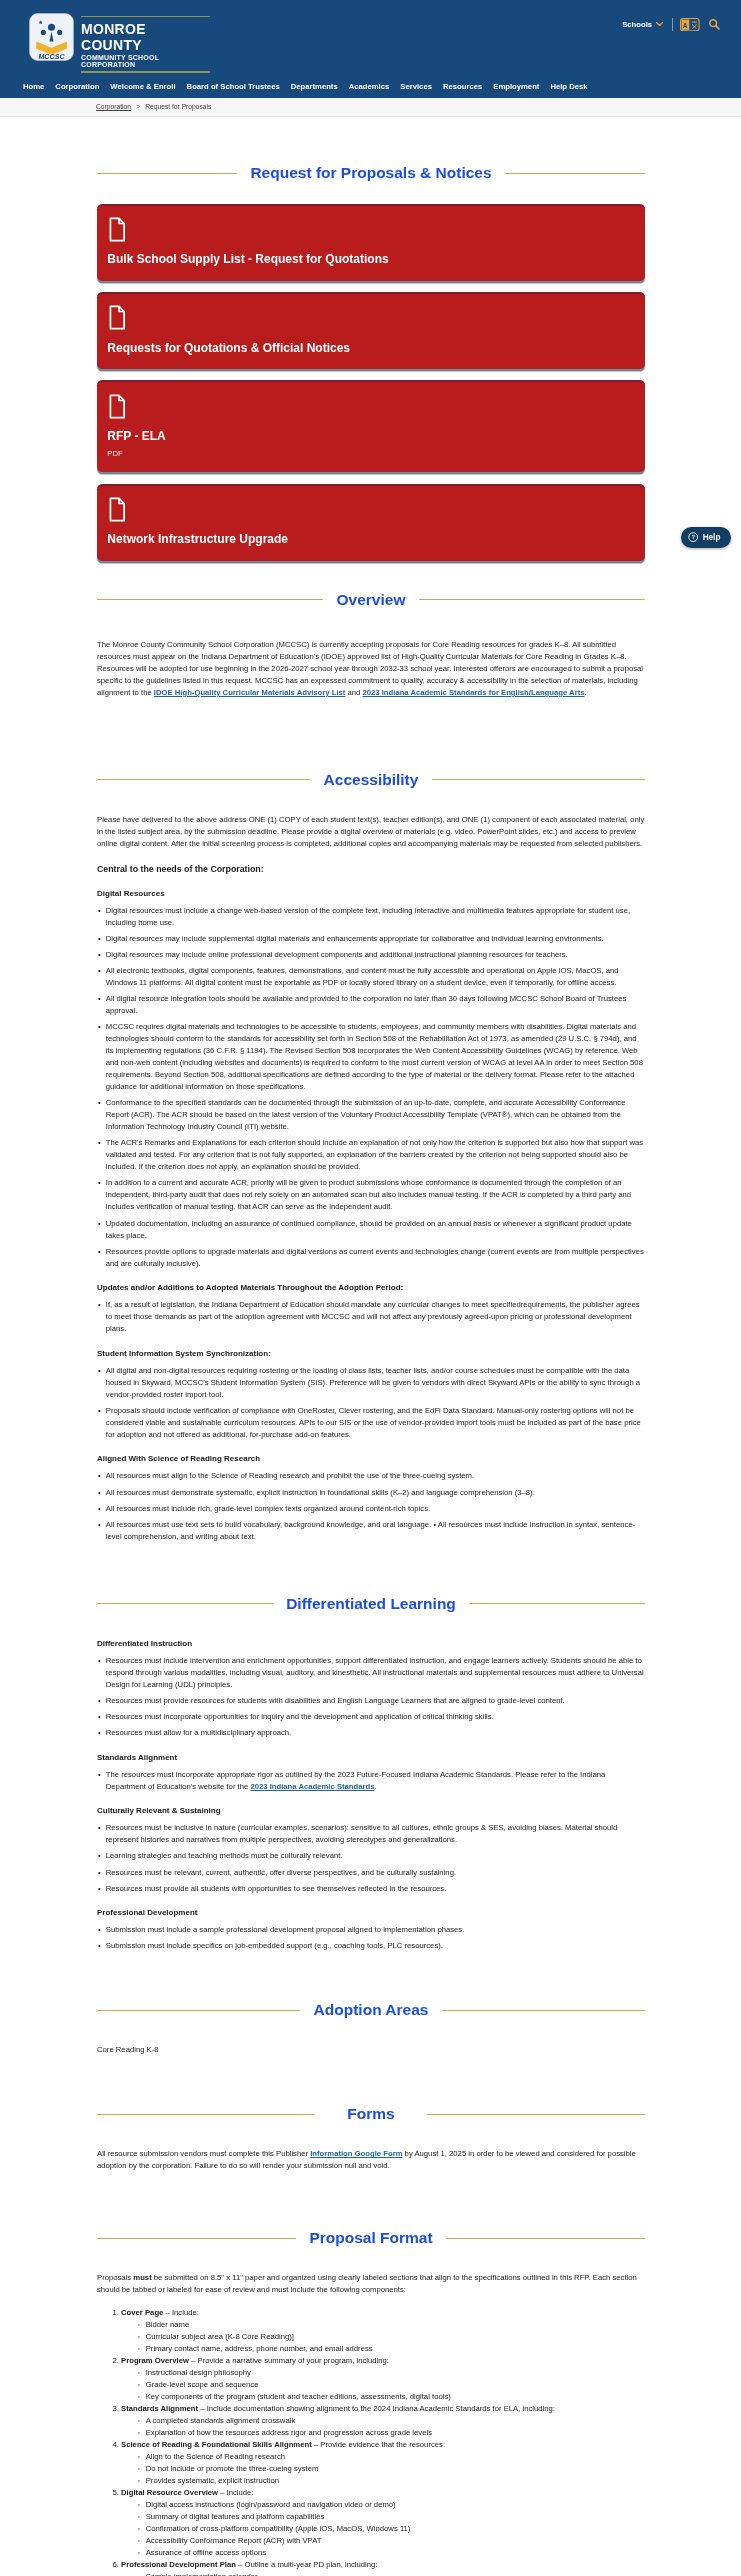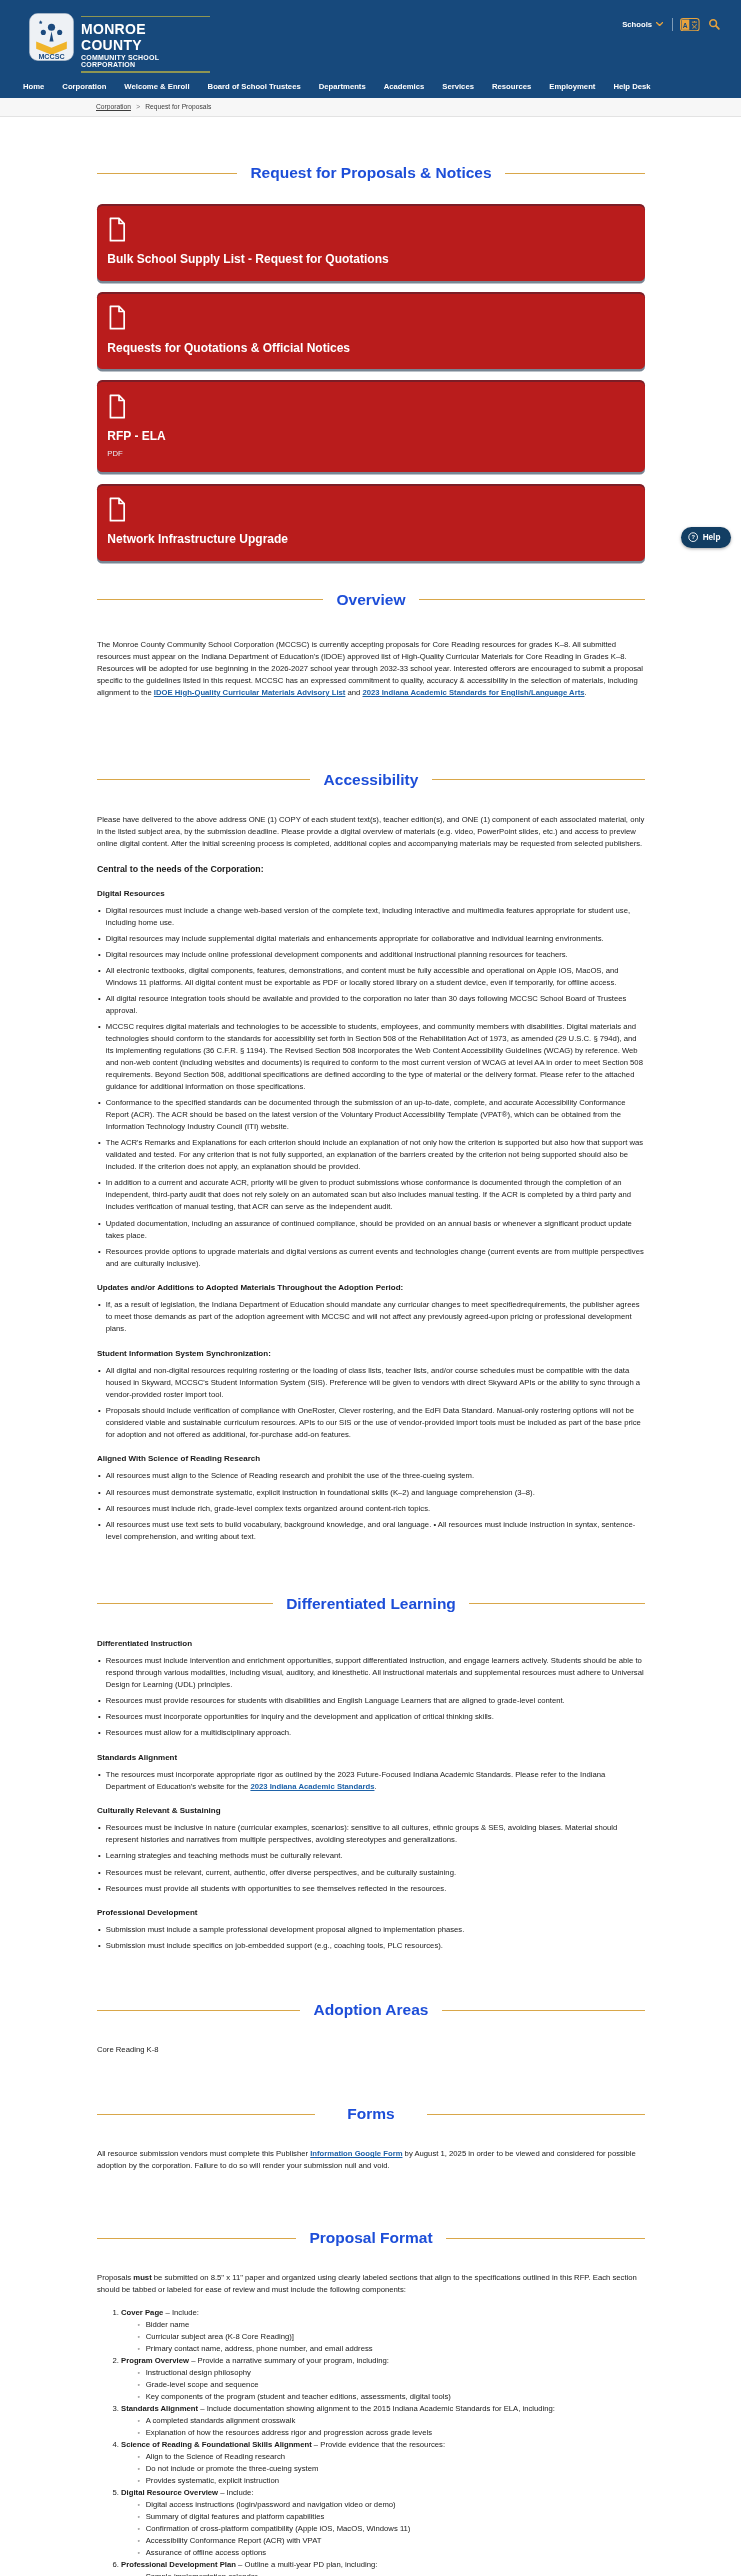--- a/index.html
+++ b/index.html
@@ -3,31 +3,31 @@
 <meta charset="utf-8">
 <title>Request for Proposals</title>
 <style>
   * { box-sizing: border-box; }
   html,body { margin:0; padding:0; background:#fff; }
   body { width:742px; font-family:"Liberation Sans", sans-serif; color:#1a1a1a; position:relative; }
   .page { width:742px; position:relative; }
 
   
   .header-top { background:#17497c; height:76px; position:relative; }
-  .logo-box { position:absolute; left:29px; top:13.4px; width:59px; height:48px; }
+  .logo-box { position:absolute; left:29px; top:13.4px; width:59px; height:48px;font-style:italic; }
   .logo-box svg { display:block; }
   .logo-text { position:absolute; left:81px; top:15.5px; width:129px; }
   .logo-rule { height:1.5px; background:#8e9552; width:129px; }
   .logo-line1 { color:#fff; font-size:14px; font-weight:bold; letter-spacing:0.3px; margin:3.6px 0 1px; }
   .logo-line2 { color:#fff; font-size:7px; font-weight:bold; letter-spacing:0.2px; margin:0 0 3.6px; }
   .top-controls { position:absolute; right:21.6px; top:17.5px; display:flex; align-items:center; gap:8.2px; }
   .schools { color:#fff; font-size:7.7px; font-weight:bold; display:flex; align-items:center; gap:4.1px; cursor:pointer; }
   .tc-divider { width:0.5px; height:13.4px; background:rgba(255,255,255,.45); }
   .main-nav { background:#17497c; height:21.6px; padding:0 23px; }
-  .main-nav ul { list-style:none; margin:0; padding:0; display:flex; gap:18px; align-items:center; height:21.6px; }
+  .main-nav ul { list-style:none; margin:0; padding:0; display:flex; gap:11px; align-items:center; height:21.6px; }
   .main-nav li { color:#fff; font-size:7.7px; font-weight:bold; cursor:pointer; white-space:nowrap; }
 
   
   .breadcrumb { background:#f7f7f7; border-bottom:0.5px solid #e3e3e3; height:19.6px; display:flex; align-items:center; padding-left:96px; font-size:6.7px; color:#3d3d3d; gap:5.2px; }
   .breadcrumb .bc-link { text-decoration:underline; cursor:pointer; }
   .breadcrumb .bc-sep { color:#777; }
 
   .container { width:548px; margin:0 auto; }
 
   
@@ -304,21 +304,21 @@
       <li><span class="pf-title"><strong>Cover Page</strong><span> – Include:</span></span><ul class="pf-subs">
             <li>Bidder name</li>
             <li>Curricular subject area (K-8 Core Reading)]</li>
             <li>Primary contact name, address, phone number, and email address</li>
           </ul></li>
       <li><span class="pf-title"><strong>Program Overview</strong><span> – Provide a narrative summary of your program, including:</span></span><ul class="pf-subs">
             <li>Instructional design philosophy</li>
             <li>Grade-level scope and sequence</li>
             <li>Key components of the program (student and teacher editions, assessments, digital tools)</li>
           </ul></li>
-      <li><span class="pf-title"><strong>Standards Alignment</strong><span> – Include documentation showing alignment to the 2015 Indiana Academic Standards for ELA, including:</span></span><ul class="pf-subs">
+      <li><span class="pf-title"><strong>Standards Alignment</strong><span> – Include documentation showing alignment to the 2024 Indiana Academic Standards for ELA, including:</span></span><ul class="pf-subs">
             <li>A completed standards alignment crosswalk</li>
             <li>Explanation of how the resources address rigor and progression across grade levels</li>
           </ul></li>
       <li><span class="pf-title"><strong>Science of Reading &amp; Foundational Skills Alignment</strong><span> – Provide evidence that the resources:</span></span><ul class="pf-subs">
             <li>Align to the Science of Reading research</li>
             <li>Do not include or promote the three-cueing system</li>
             <li>Provides systematic, explicit instruction</li>
           </ul></li>
       <li><span class="pf-title"><strong>Digital Resource Overview</strong><span> – Include:</span></span><ul class="pf-subs">
             <li>Digital access instructions (login/password and navigation video or demo)</li>

